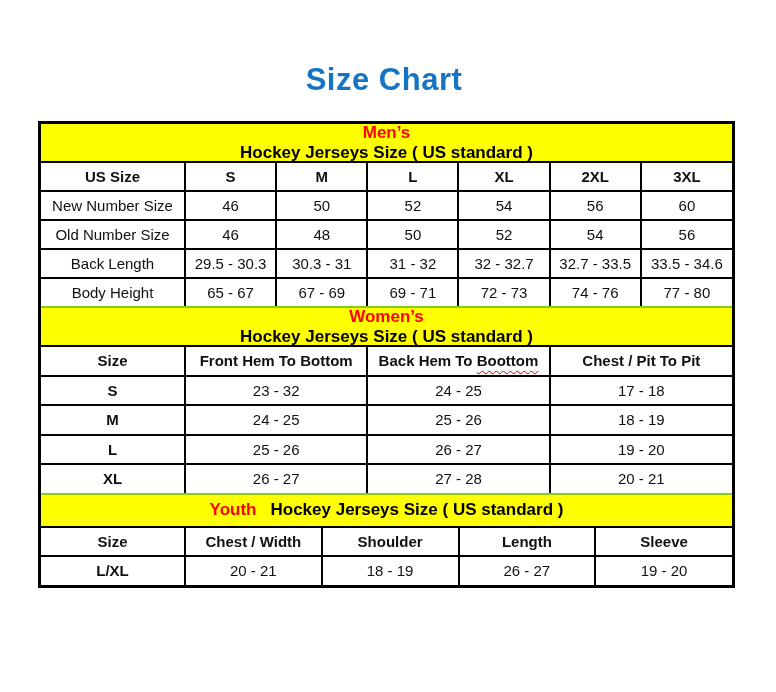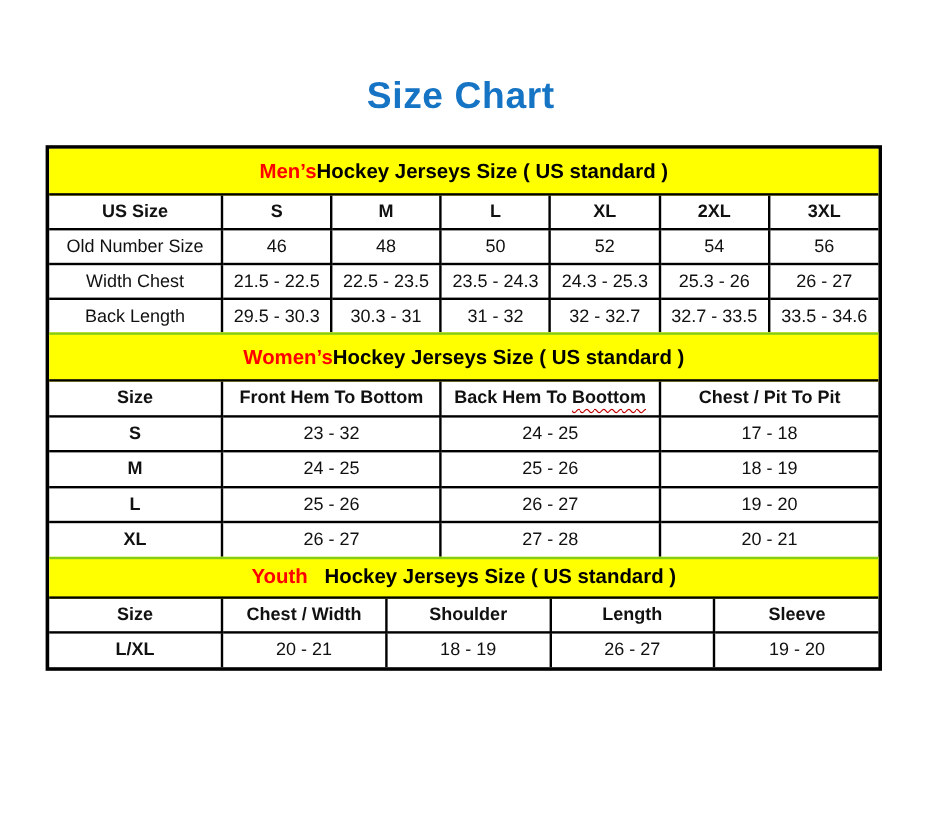--- a/index.html
+++ b/index.html
@@ -41,21 +41,21 @@
     align-items: center;
     justify-content: center;
     background: #FFFF00;
     border-top: 2px solid #84cc16;
     border-bottom: 2px solid #000000;
     font-weight: 700;
     font-size: 17px;
     color: #000000;
   }
   .band:first-child { border-top: 0; }
-  .band.h38 { height: 37px; }
+  .band.h38 { height: 37px; flex-direction: column; }
   .band.h32 { height: 31px; gap: 14px; }
   .band .accent { color: #FF0000; }
   table.tbl {
     width: 100%;
     border-collapse: collapse;
     table-layout: fixed;
     border: hidden; 
   }
   table.tbl th, table.tbl td {
     border: 2px solid #000000;
@@ -107,45 +107,54 @@
         <tr>
           <th>US Size</th>
           <th>S</th>
           <th>M</th>
           <th>L</th>
           <th>XL</th>
           <th>2XL</th>
           <th>3XL</th>
         </tr>
         <tr>
+          <td>New Number Size</td>
+          <td>46</td>
+          <td>50</td>
+          <td>52</td>
+          <td>54</td>
+          <td>56</td>
+          <td>60</td>
+        </tr>
+        <tr>
           <td>Old Number Size</td>
           <td>46</td>
           <td>48</td>
           <td>50</td>
           <td>52</td>
           <td>54</td>
           <td>56</td>
         </tr>
         <tr>
-          <td>Width Chest</td>
-          <td>21.5 - 22.5</td>
-          <td>22.5 - 23.5</td>
-          <td>23.5 - 24.3</td>
-          <td>24.3 - 25.3</td>
-          <td>25.3 - 26</td>
-          <td>26 - 27</td>
-        </tr>
-        <tr>
           <td>Back Length</td>
           <td>29.5 - 30.3</td>
           <td>30.3 - 31</td>
           <td>31 - 32</td>
           <td>32 - 32.7</td>
           <td>32.7 - 33.5</td>
           <td>33.5 - 34.6</td>
+        </tr>
+        <tr>
+          <td>Body Height</td>
+          <td>65 - 67</td>
+          <td>67 - 69</td>
+          <td>69 - 71</td>
+          <td>72 - 73</td>
+          <td>74 - 76</td>
+          <td>77 - 80</td>
         </tr>
       </tbody>
     </table>
 
     <div class="band h38">
       <span class="accent">Women’s</span>
         <span> Hockey Jerseys Size ( US standard )</span>
     </div>
     <table class="tbl women">
       <colgroup>

